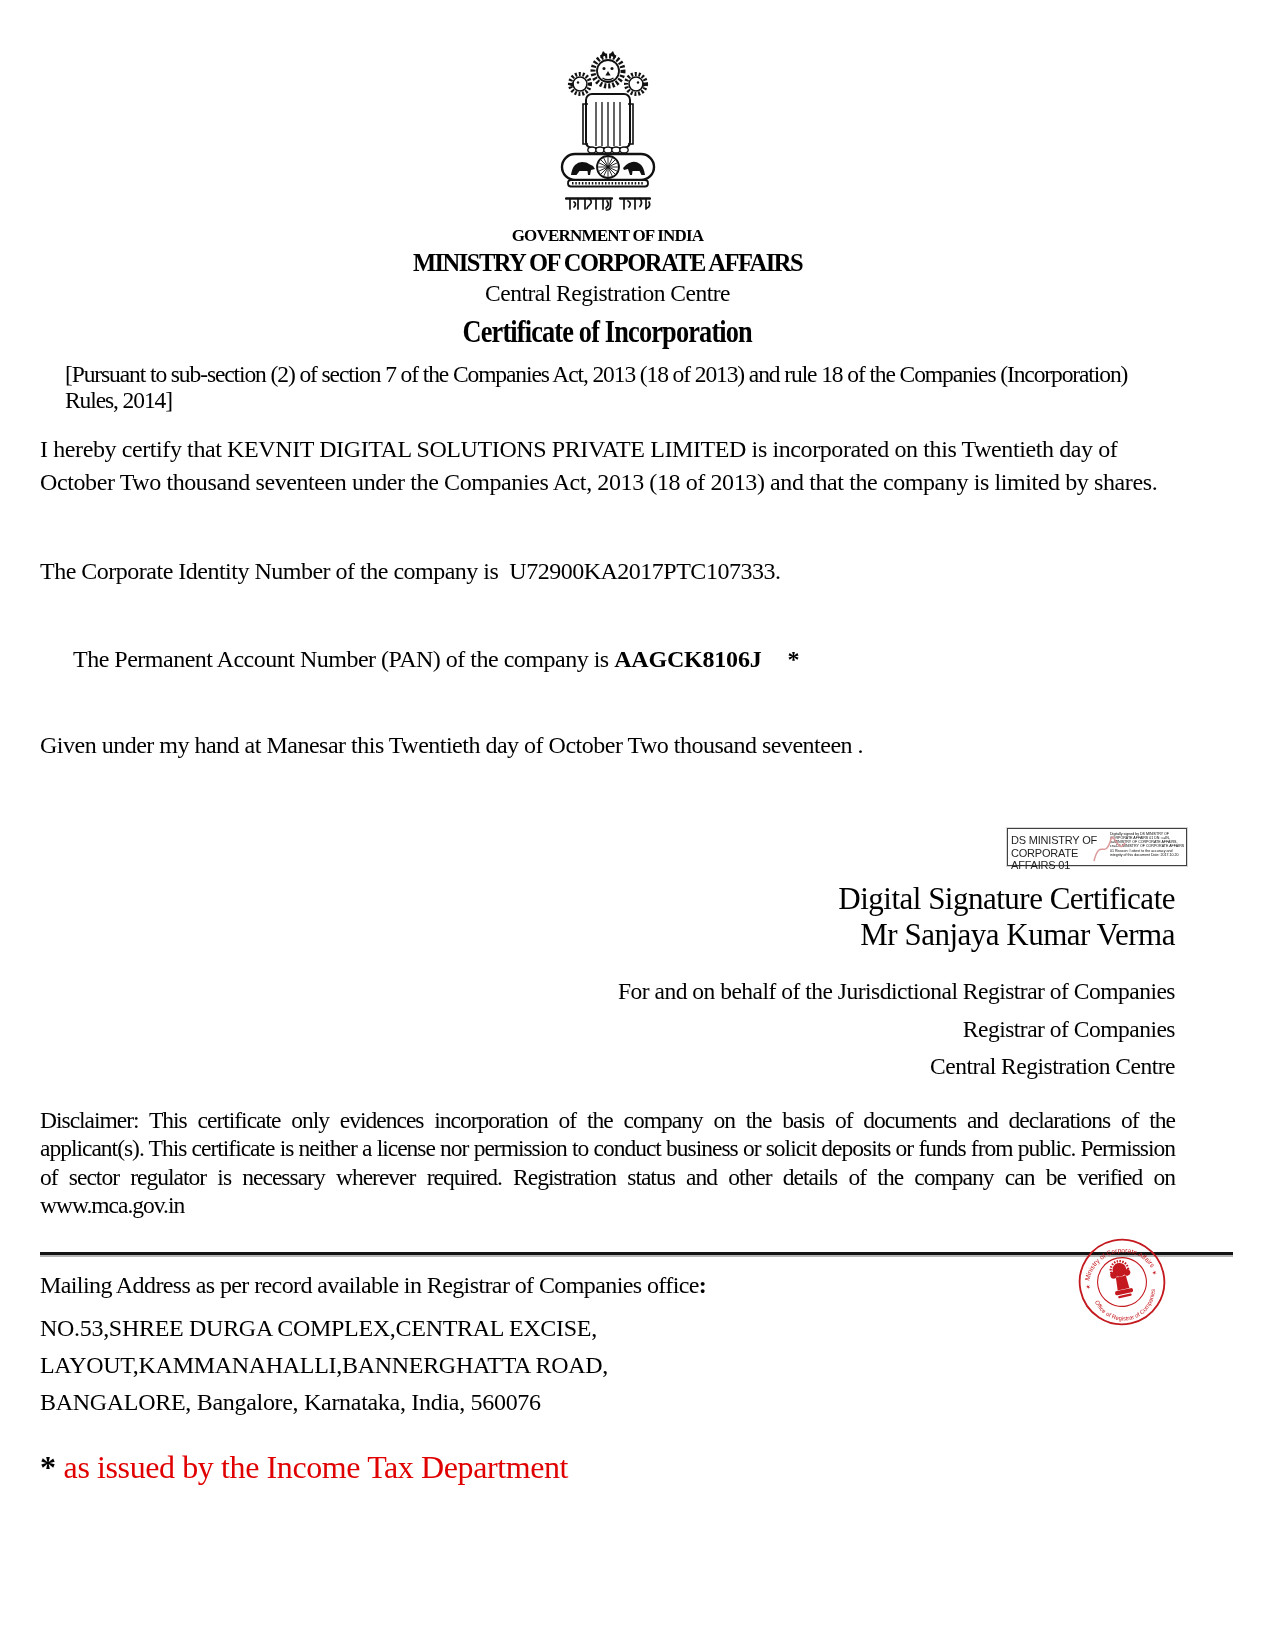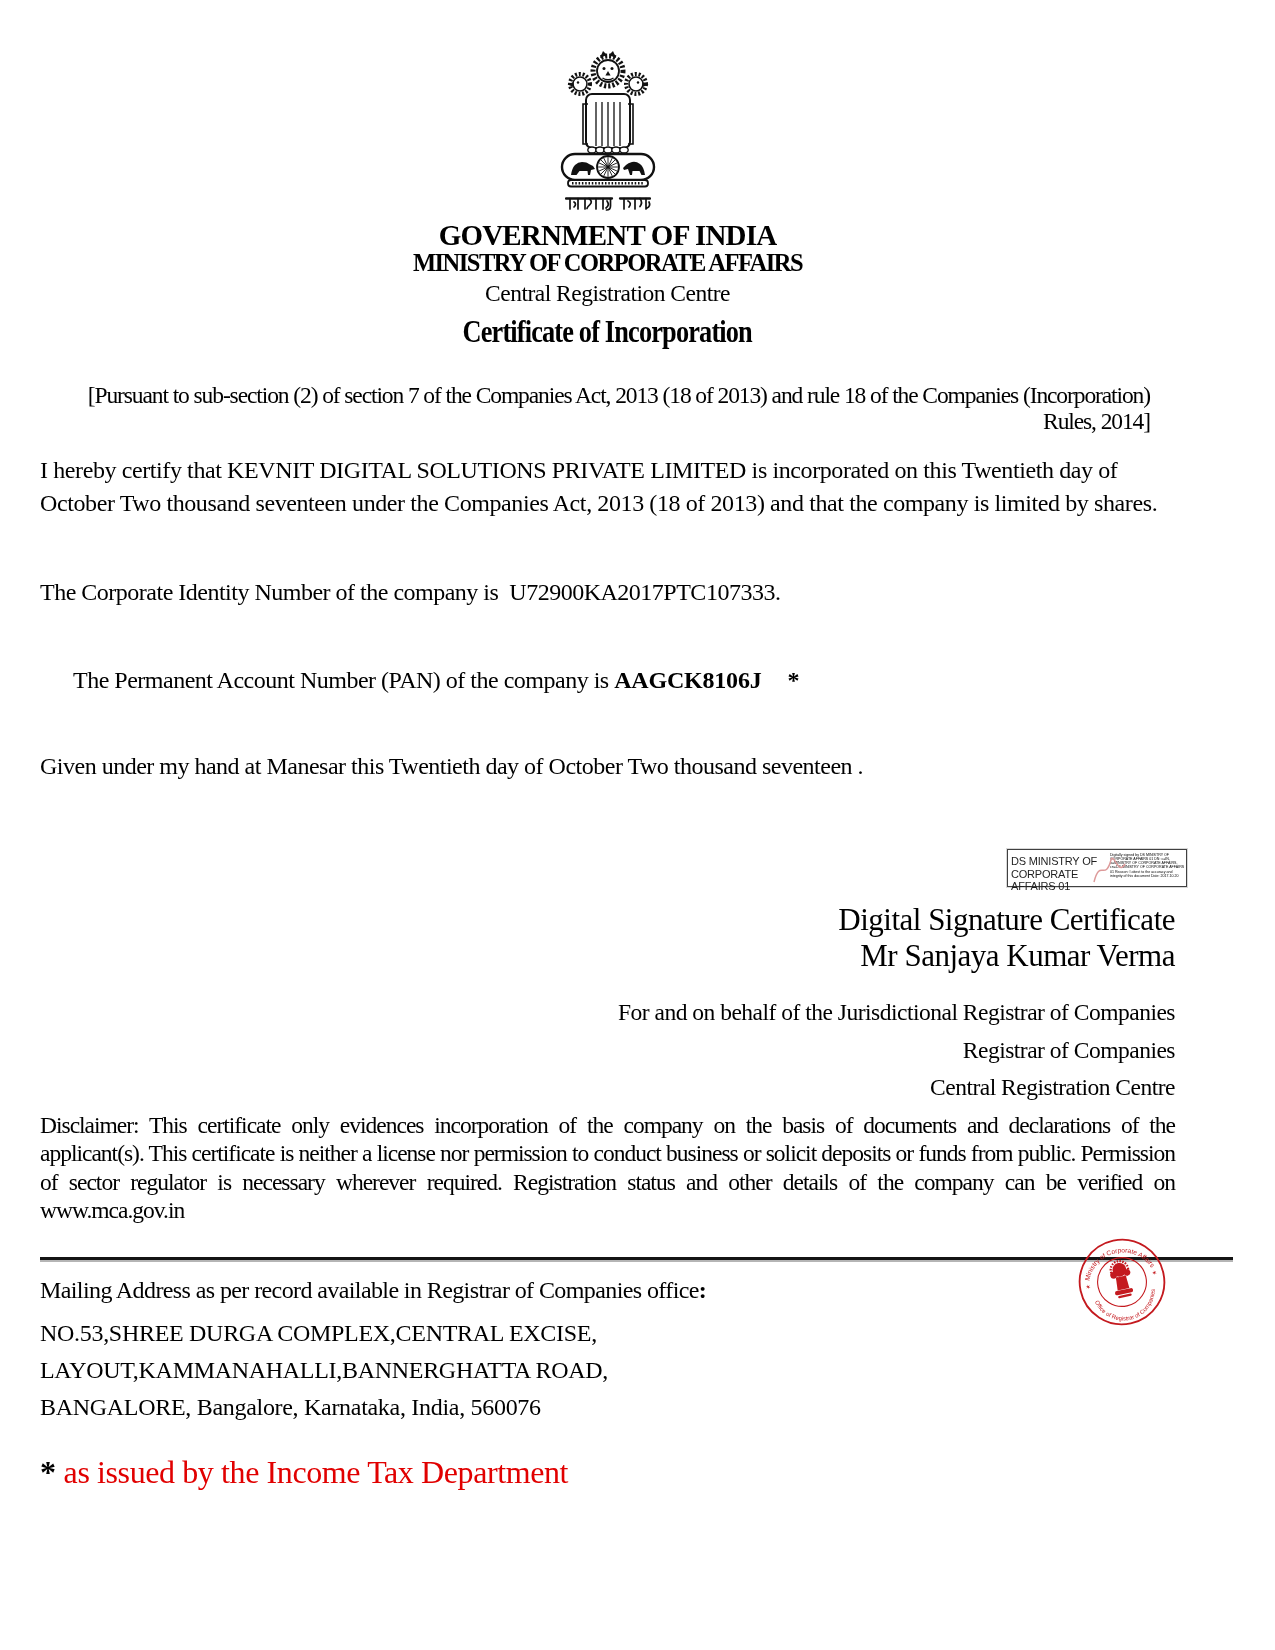--- a/index.html
+++ b/index.html
@@ -2,43 +2,43 @@
 <html><head>
 <meta charset="utf-8">
 <style>
   html,body{margin:0;padding:0;background:#fff;}
   .page{position:relative;width:1275px;height:1650px;background:#fff;overflow:hidden;
         font-family:"Liberation Serif",serif;color:#000;}
   .content{margin-left:40px;width:1135px;}
   .emblem-wrap{padding-top:44px;text-align:center;}
   .emblem-svg{display:block;margin:0 auto;}
   .motto-svg{display:block;margin:2px auto 0;}
-  .gov{font-weight:bold;font-size:29px;line-height:27px;letter-spacing:-0.8px;margin-top:10px;}
+  .gov{font-weight:bold;font-size:17px;line-height:27px;letter-spacing:-0.8px;margin-top:10px;}
   .ministry{font-weight:bold;font-size:24.5px;line-height:27px;letter-spacing:-1.5px;}
   .centre{font-size:23.5px;line-height:27px;margin-top:4px;letter-spacing:-0.5px;}
   .title{font-weight:bold;font-size:31px;line-height:44px;margin-top:3px;}
   .title-inner{display:inline-block;letter-spacing:-1px;transform:scaleX(0.85);transform-origin:center;}
-  .pursuant{font-size:23.5px;line-height:26px;letter-spacing:-1.1px;margin:28px auto 0;max-width:1085px;text-align:right;}
+  .pursuant{font-size:23.5px;line-height:26px;letter-spacing:-1.1px;margin:7px auto 0;max-width:1085px;text-align:left;}
   .bodytext{font-size:24px;letter-spacing:-0.5px;}
   .certify{margin-top:20px;height:70px;overflow:hidden;line-height:33px;letter-spacing:-0.4px;}
   .cin{margin-top:52px;line-height:33px;white-space:pre-wrap;}
   .pan{margin-top:22px;line-height:33px;white-space:pre-wrap;}
   .pan-value{font-weight:bold;letter-spacing:-0.2px;}
   .pan-star{font-weight:bold;margin-left:26px;}
   .given{margin-top:20px;line-height:33px;}
   .ds-box{box-sizing:border-box;margin:66px -12px 0 auto;width:180px;height:38px;
           border:1.6px solid #404040;box-shadow:0 0 0 1px #d8d8d8;display:flex;position:relative;background:#fff;}
   .ds-left{width:97px;font-family:"Liberation Sans",sans-serif;font-size:11px;line-height:12.5px;
            color:#1f1f1f;padding:5px 0 0 3px;white-space:pre-line;letter-spacing:-0.2px;}
   .ds-right{flex:1;font-family:"Liberation Sans",sans-serif;font-size:3.6px;line-height:4.3px;
             color:#000;padding:2.5px 1px 0 2px;overflow:hidden;}
   .ds-flourish{position:absolute;left:84px;top:2px;pointer-events:none;}
   .sig-block1{margin-top:15px;text-align:right;font-size:31px;line-height:36px;letter-spacing:-0.5px;}
   .sig-block2{margin-top:20px;text-align:right;font-size:23.5px;line-height:37.5px;letter-spacing:-0.5px;}
-  .disclaimer{margin-top:4px;text-align:justify;font-size:23.5px;line-height:28.5px;letter-spacing:-1px;}
+  .disclaimer{margin-top:20px;text-align:justify;font-size:23.5px;line-height:28.5px;letter-spacing:-1px;}
   .rule{margin-top:32px;width:1193px;height:3.5px;background:#141414;border-bottom:2px solid #b5b5b5;}
   .mailing-label{margin-top:13px;font-size:24px;line-height:30px;letter-spacing:-0.6px;}
   .label-colon{font-weight:bold;}
   .addr{margin-top:13px;}
   .addr-line{font-size:24px;line-height:30px;margin-bottom:7px;letter-spacing:-0.3px;}
   .footnote{margin-top:32px;font-size:32px;letter-spacing:-0.4px;}
   .fn-star{font-weight:bold;color:#000;}
   .fn-text{color:#e10000;margin-left:8px;}
   .stamp{position:absolute;left:1076px;top:1236px;transform:rotate(-12deg);}
 </style>

